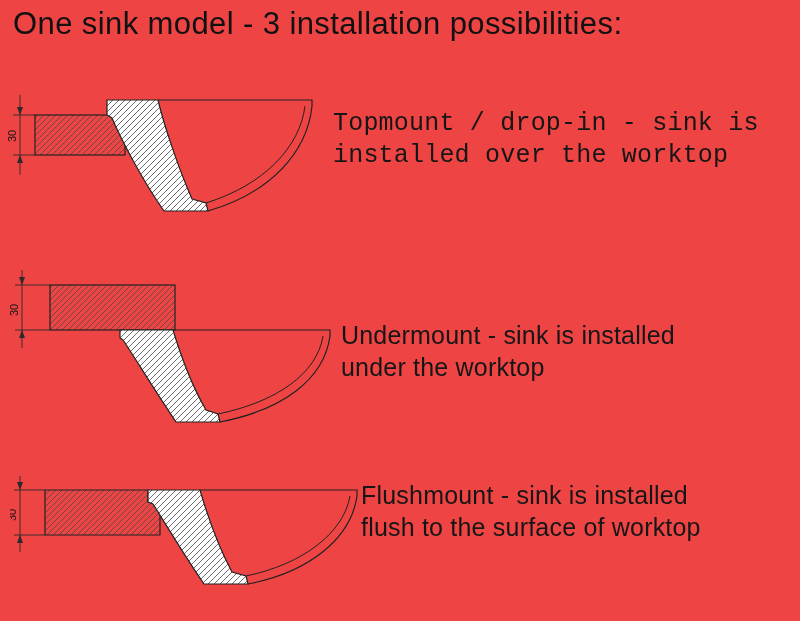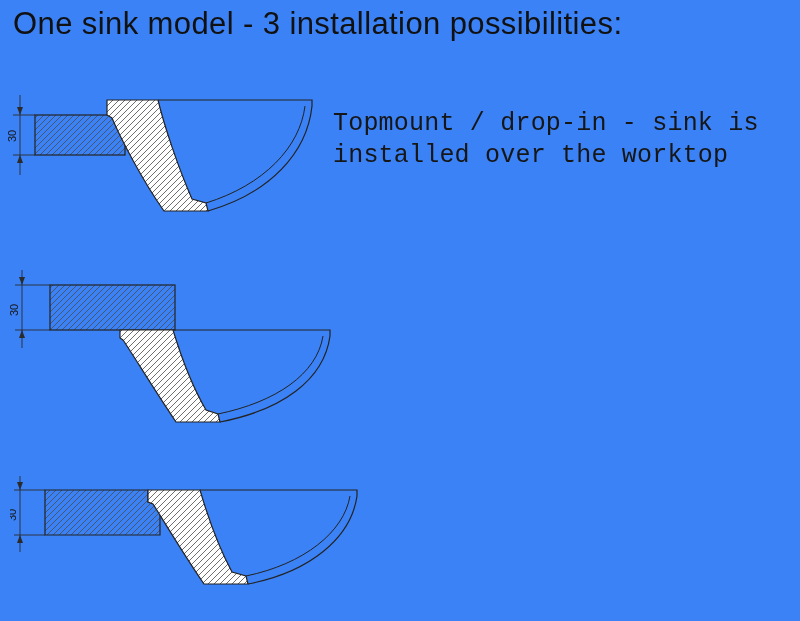--- a/index.html
+++ b/index.html
@@ -1,19 +1,19 @@
 <!DOCTYPE html>
 <html><head>
 <meta charset="utf-8">
 <style>
   html,body{margin:0;padding:0;background:#ffffff;}
   .canvas{
     position:relative;
     width:800px;height:621px;
-    background:#3b82f6;
+    background:#ef4444;
     font-family:"Liberation Sans", sans-serif;
     color:#141414;
     overflow:hidden;
   }
   .page-title{
     position:absolute;left:13px;top:6px;
     font-size:31px;letter-spacing:0.4px;
     color:#111111;white-space:nowrap;
   }
   .figure-svg{position:absolute;}
@@ -85,20 +85,22 @@
 
     <g>
       <path d="M 110,62 L 163,62 C 170,85 182,118 196,142 L 208,146 L 210,154 L 166,154 C 143,120 122,85 113,72 L 110,70 Z" fill="#ffffff" stroke="none"></path>
       <path d="M 110,62 L 163,62 C 170,85 182,118 196,142 L 208,146 L 210,154 L 166,154 C 143,120 122,85 113,72 L 110,70 Z" fill="url(#hatch2)" stroke="#222222" stroke-width="1.2"></path>
       <path d="M 163,62 H 320 V 68" fill="none" stroke="#222222" stroke-width="1.2"></path>
       <path d="M 320,68 C 314,112 272,142 210,154" fill="none" stroke="#222222" stroke-width="1.2"></path>
       <path d="M 313,68 C 307,106 266,134 208,146" fill="none" stroke="#222222" stroke-width="1"></path>
     </g>
   </svg>
 
+  <div class="caption cap-2">Undermount - sink is installed
+under the worktop</div>
 
   <svg class="figure-svg" style="left:10px;top:476px;" width="356" height="122" viewBox="0 0 356 122">
     <defs>
       <pattern id="hatch3" patternUnits="userSpaceOnUse" width="6" height="6">
         <path d="M-1,1 l2,-2 M0,6 l6,-6 M5,7 l2,-2" stroke="#4a4a4a" stroke-width="0.8" fill="none"></path>
       </pattern>
     </defs>
 
     <g stroke="#2b2b2b" stroke-width="0.9">
       <line x1="35" y1="14" x2="4" y2="14"></line>
@@ -113,14 +115,16 @@
 
     <g>
       <path d="M 138,14 L 190,14 C 197,38 208,70 222,96 L 236,100 L 238,108 L 194,108 C 172,76 152,42 143,28 L 138,26 Z" fill="#ffffff" stroke="none"></path>
       <path d="M 138,14 L 190,14 C 197,38 208,70 222,96 L 236,100 L 238,108 L 194,108 C 172,76 152,42 143,28 L 138,26 Z" fill="url(#hatch3)" stroke="#222222" stroke-width="1.2"></path>
       <path d="M 190,14 H 347 V 20" fill="none" stroke="#222222" stroke-width="1.2"></path>
       <path d="M 347,20 C 341,62 300,96 238,108" fill="none" stroke="#222222" stroke-width="1.2"></path>
       <path d="M 340,20 C 334,56 294,88 236,100" fill="none" stroke="#222222" stroke-width="1"></path>
     </g>
   </svg>
 
+  <div class="caption cap-3">Flushmount - sink is installed
+flush to the surface of worktop</div>
 
 </div>
 
 </body></html>

